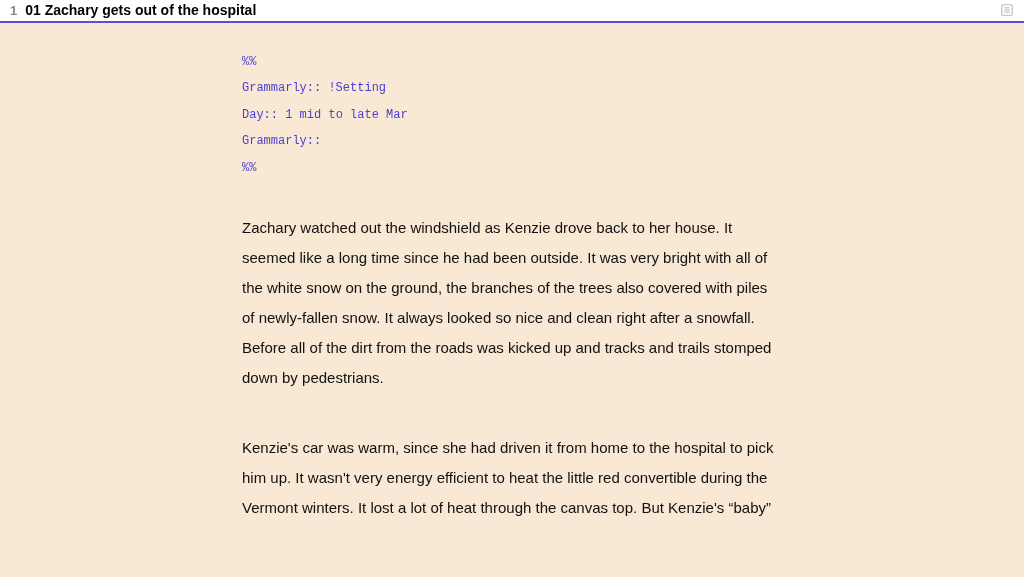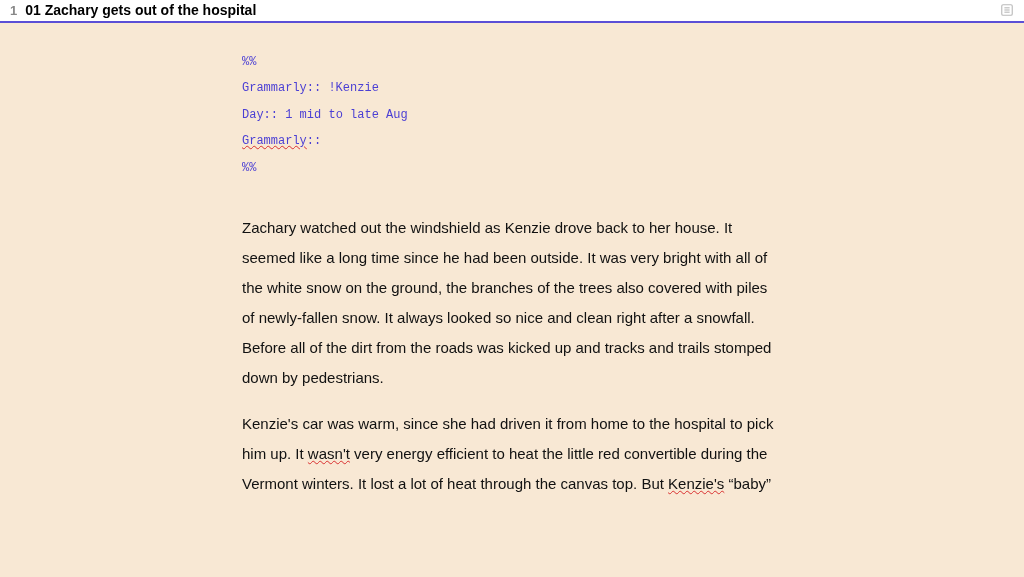--- a/index.html
+++ b/index.html
@@ -48,32 +48,31 @@
       font-family: "Menlo", "Consolas", "Courier New", monospace;
       font-size: 12px;
       color: #4b3fd4;
       line-height: 1.2;
     }
     .meta-line {
       margin-bottom: 12px;
     }
     .meta-line.last { margin-bottom: 0; }
     .squiggle {
-      text-decoration: underline;
       text-decoration-style: wavy;
       text-decoration-color: #d93030;
       text-decoration-thickness: 1px;
     }
     .prose {
       margin-top: 38px;
       font-size: 15px;
       line-height: 2.0;
       color: #111;
     }
-    .prose p { margin-bottom: 16px; }
+    .prose p { margin-bottom: 40px; }
     .prose p:last-child { margin-bottom: 0; }
   </style>
 </head>
 <body>
 
 <div class="header">
   <span class="header-num">1</span>
   <span class="header-title">01 Zachary gets out of the hospital</span>
   <span class="header-icon">
     <svg viewBox="0 0 16 16" fill="none" stroke="currentColor" stroke-width="1.3">
@@ -83,22 +82,22 @@
       <line x1="5" y1="10.5" x2="11" y2="10.5"></line>
     </svg>
   </span>
 </div>
 
 <div class="content">
   <div class="column">
 
     <div class="meta-block">
       <div class="meta-line">%%</div>
-      <div class="meta-line"><span>Grammarly::</span><span> !Kenzie</span></div>
-      <div class="meta-line"><span>Day::</span><span> 1 mid to late Aug</span></div>
+      <div class="meta-line"><span>Grammarly::</span><span> !Setting</span></div>
+      <div class="meta-line"><span>Day::</span><span> 1 mid to late Mar</span></div>
       <div class="meta-line"><span class="squiggle">Grammarly</span><span>::</span></div>
       <div class="meta-line last">%%</div>
     </div>
 
     <div class="prose">
       <p>Zachary watched out the windshield as Kenzie drove back to her house. It seemed like a long time since he had been outside. It was very bright with all of the white snow on the ground, the branches of the trees also covered with piles of newly-fallen snow. It always looked so nice and clean right after a snowfall. Before all of the dirt from the roads was kicked up and tracks and trails stomped down by pedestrians.</p>
       <p><span>Kenzie's car was warm, since she had driven it from home to the hospital to pick him up. It </span><span class="squiggle">wasn't</span><span> very energy efficient to heat the little red convertible during the Vermont winters. It lost a lot of heat through the canvas top. But </span><span class="squiggle">Kenzie's</span><span> “baby”</span></p>
     </div>
 
   </div>

